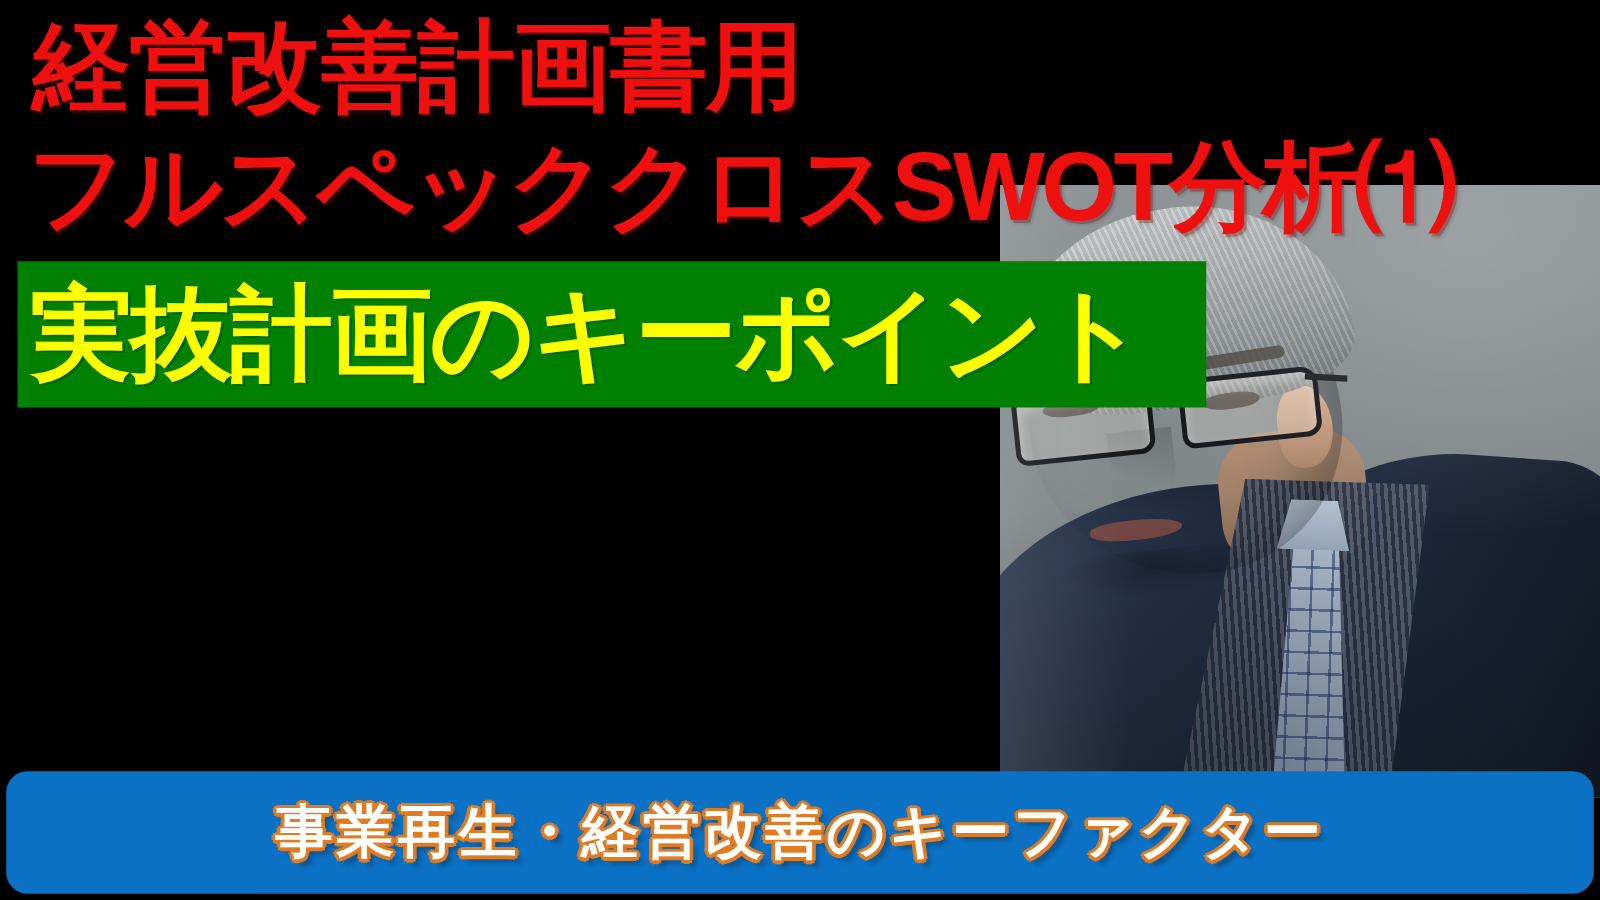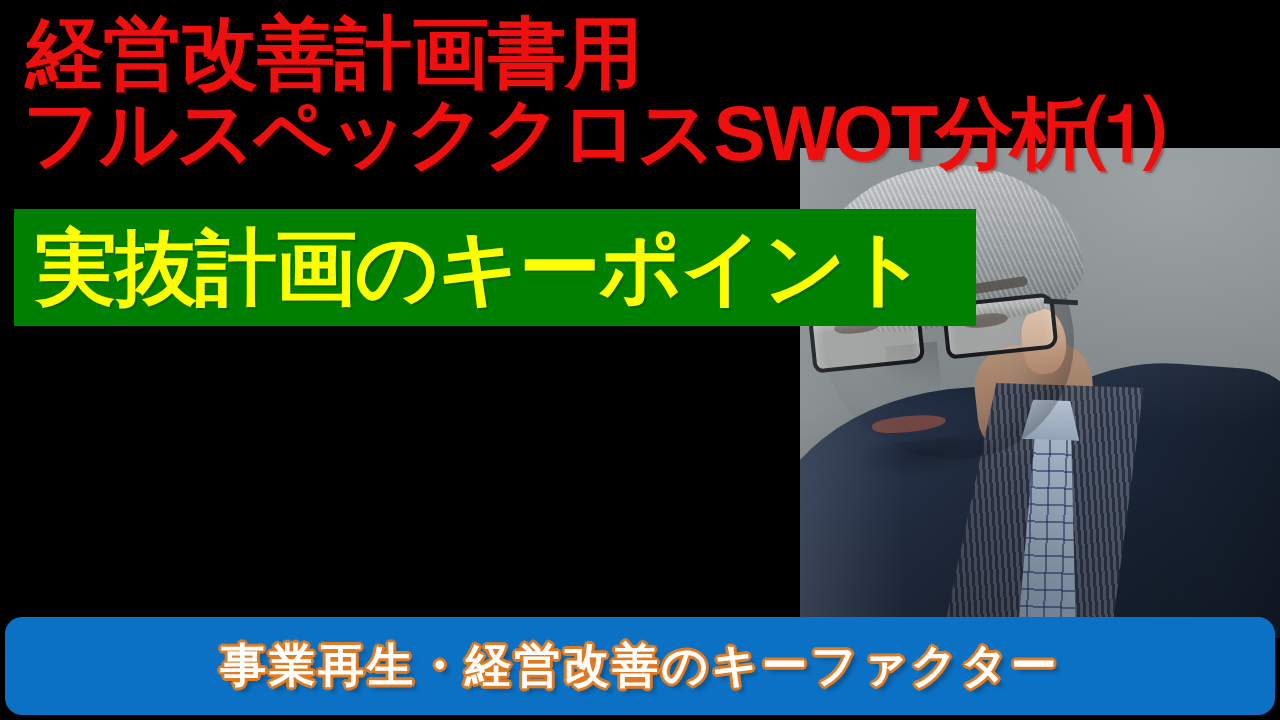--- a/index.html
+++ b/index.html
@@ -272,34 +272,33 @@
     color: #ee0f0f;
     font-size: 78px;
     line-height: 1.02;
     letter-spacing: -1px;
     white-space: nowrap;
     text-shadow:
       2px 2px 0 rgba(150,0,0,0.28),
       3px 3px 3px rgba(0,0,0,0.14);
   }
   .hl-line.l1 { margin: 8px 0 0 4px; }
-  .hl-line.l2 { margin: 0 0 0 0px; letter-spacing: -3px; }
+  .hl-line.l2 { margin: 16px 0 0 0px; letter-spacing: -3px; }
 
   
   .green-band {
     position: absolute;
     left: 14px;
     top: 209px;
     width: 951px;
     height: 117px;
     background: #008000;
     z-index: 6;
     display: flex;
     align-items: center;
-    padding-left: 11px;
   }
   .green-band-text {
     font-weight: 900;
     color: #ffff00;
     font-size: 82px;
     line-height: 1;
     letter-spacing: -2px;
     white-space: nowrap;
     margin-left: 10px;
     text-shadow: 2px 2px 0 rgba(0,70,0,0.45);

